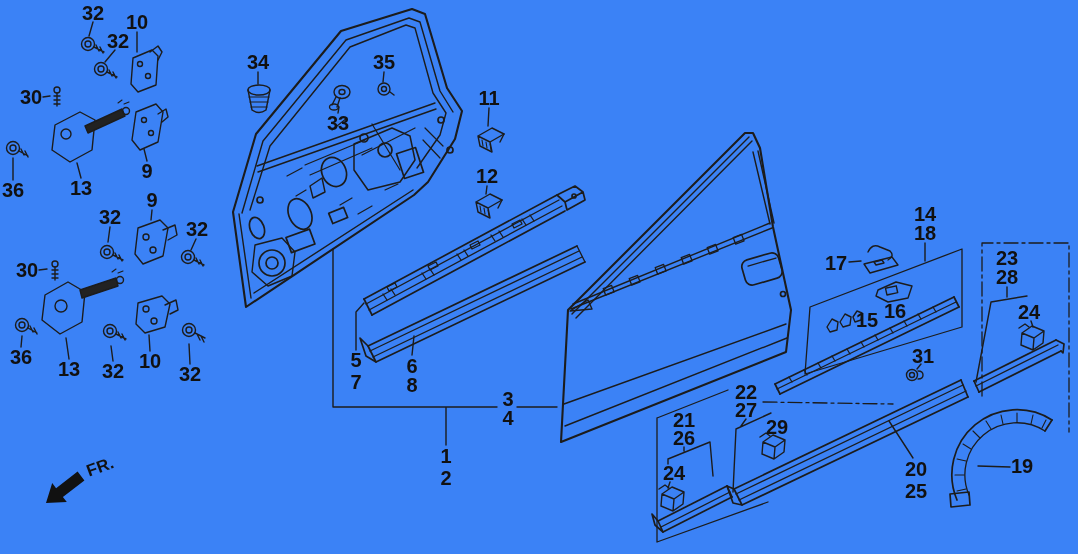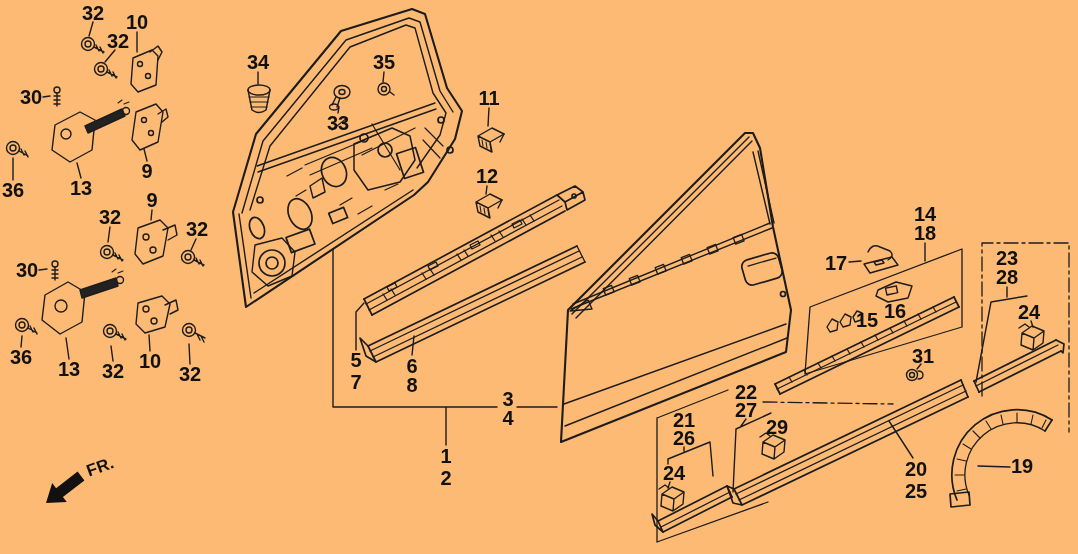--- a/index.html
+++ b/index.html
@@ -1,16 +1,16 @@
 <!DOCTYPE html>
 <html><head>
 <meta charset="utf-8">
 <style>
   html,body{margin:0;padding:0;background:#fff;}
-  .stage{position:relative;width:1078px;height:554px;background:#fdba74;overflow:hidden;}
+  .stage{position:relative;width:1078px;height:554px;background:#3b82f6;overflow:hidden;}
   svg{display:block;}
   .plabel{font-family:"Liberation Sans",sans-serif;font-weight:bold;font-size:20px;fill:#111;}
   .frlabel{font-family:"Liberation Sans",sans-serif;font-weight:bold;font-size:17px;fill:#111;}
 </style>
 </head>
 <body>
 
 <div class="stage">
 <svg width="1078" height="554" viewBox="0 0 1078 554">
   <g fill="none" stroke="#1c1c1c" stroke-width="1.7" stroke-linecap="round" stroke-linejoin="round">

